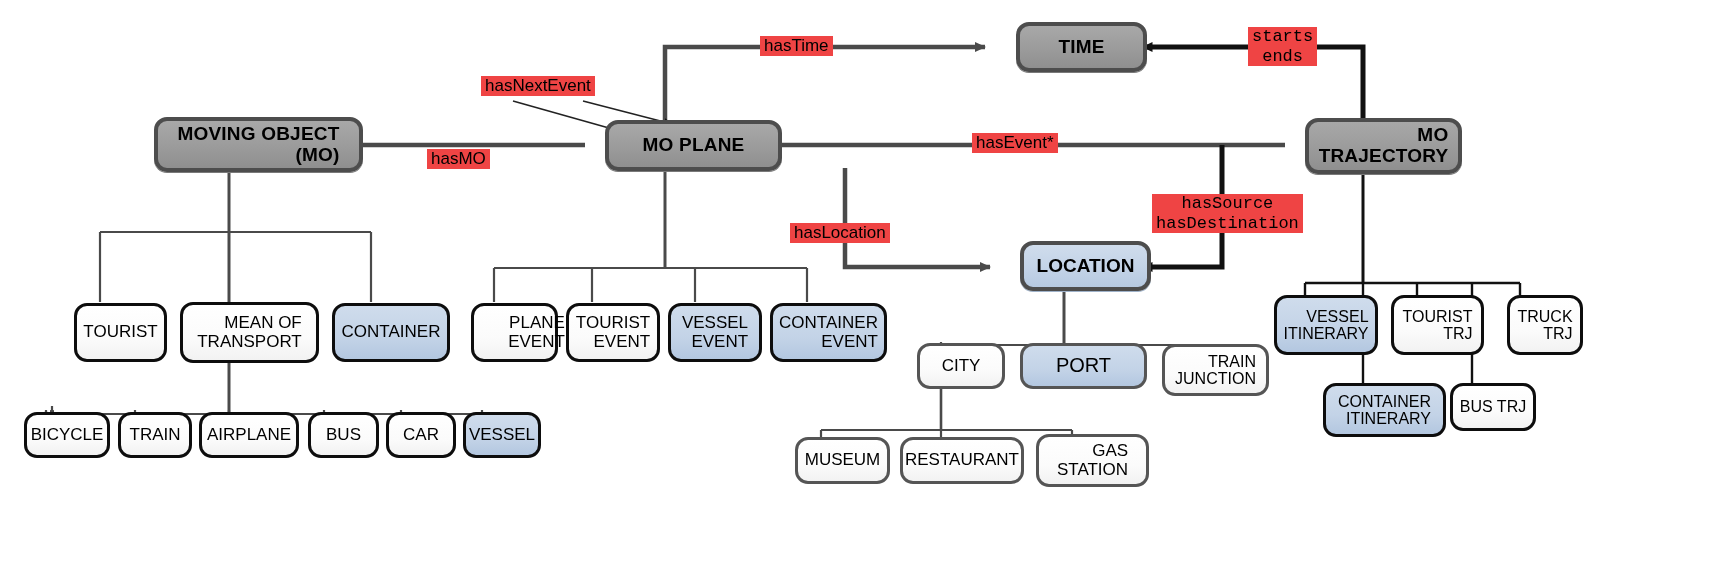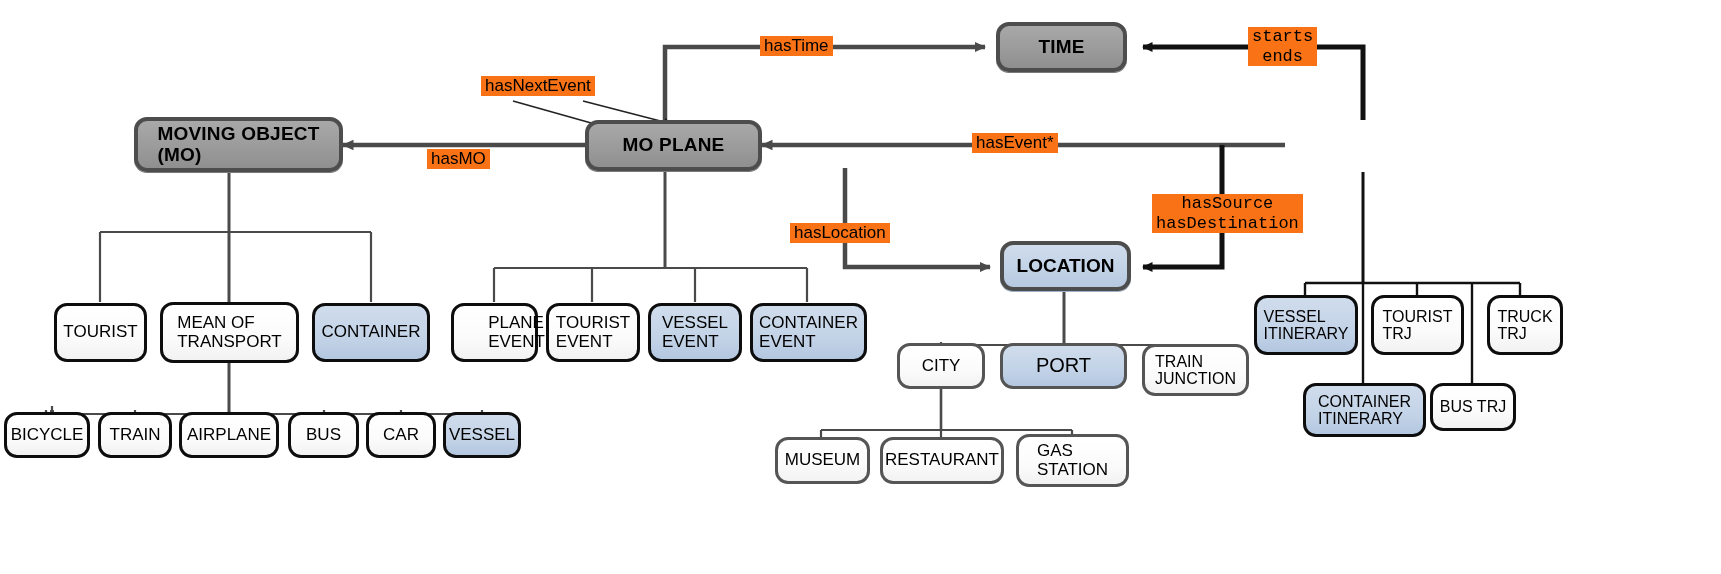--- a/index.html
+++ b/index.html
@@ -19,25 +19,26 @@
     position: absolute;
     left: 0; top: 0;
     width: 1721px; height: 574px;
     pointer-events: none;
   }
   .node {
     position: absolute;
     display: flex;
     align-items: center;
     justify-content: center;
-    text-align: left;
+    text-align: right;
     border-radius: 13px;
     line-height: 1.08;
     white-space: pre-line;
     z-index: 5;
+    margin-left: 20px;
   }
   
   .node.primary {
     background: linear-gradient(180deg,#a8a8a8 0%, #9b9b9b 55%, #8f8f8f 100%);
     border: 4px solid #4d4d4d;
     font-weight: bold;
     color: #000000;
     letter-spacing: .2px;
     box-shadow: 0 1px 0 #7a7a7a;
   }
@@ -71,21 +72,21 @@
     font-weight: normal;
   }
   .node.sub-blue-grey {
     background: linear-gradient(180deg,#cfdcec 0%, #c3d3e7 60%, #b3c7e0 100%);
     border: 3px solid #555555;
     color: #000000;
     font-weight: normal;
   }
   .edge-label {
     position: absolute;
-    background: #f97316;
+    background: #ef4444;
     color: #000000;
     font-size: 17px;
     line-height: 1.15;
     padding: 0 4px;
     white-space: pre-line;
     z-index: 6;
   }
   .edge-label.two-line { text-align: center; font-family: Liberation Mono, monospace; }
 </style>
 </head>
@@ -269,20 +270,22 @@
     <path d="M482,414 L482,410" fill="none" stroke="#4a4a4a" stroke-width="2.2"></path>
   </svg>
 
   <div class="node primary" style="left:134px;top:117px;width:209px;height:55px;font-size:19px;">MOVING OBJECT
 (MO)</div>
 
   <div class="node primary" style="left:585px;top:120px;width:177px;height:51px;font-size:19px;">MO PLANE</div>
 
   <div class="node primary" style="left:996px;top:22px;width:131px;height:50px;font-size:19px;">TIME</div>
 
+  <div class="node primary" style="left:1285px;top:118px;width:157px;height:56px;font-size:19px;">MO
+TRAJECTORY</div>
 
   <div class="node primary-blue" style="left:1000px;top:241px;width:131px;height:50px;font-size:19px;">LOCATION</div>
 
   <div class="node sub" style="left:54px;top:303px;width:93px;height:59px;font-size:17px;">TOURIST</div>
 
   <div class="node sub" style="left:160px;top:302px;width:139px;height:61px;font-size:17px;">MEAN OF
 TRANSPORT</div>
 
   <div class="node sub-blue" style="left:312px;top:303px;width:118px;height:59px;font-size:17px;">CONTAINER</div>
 

